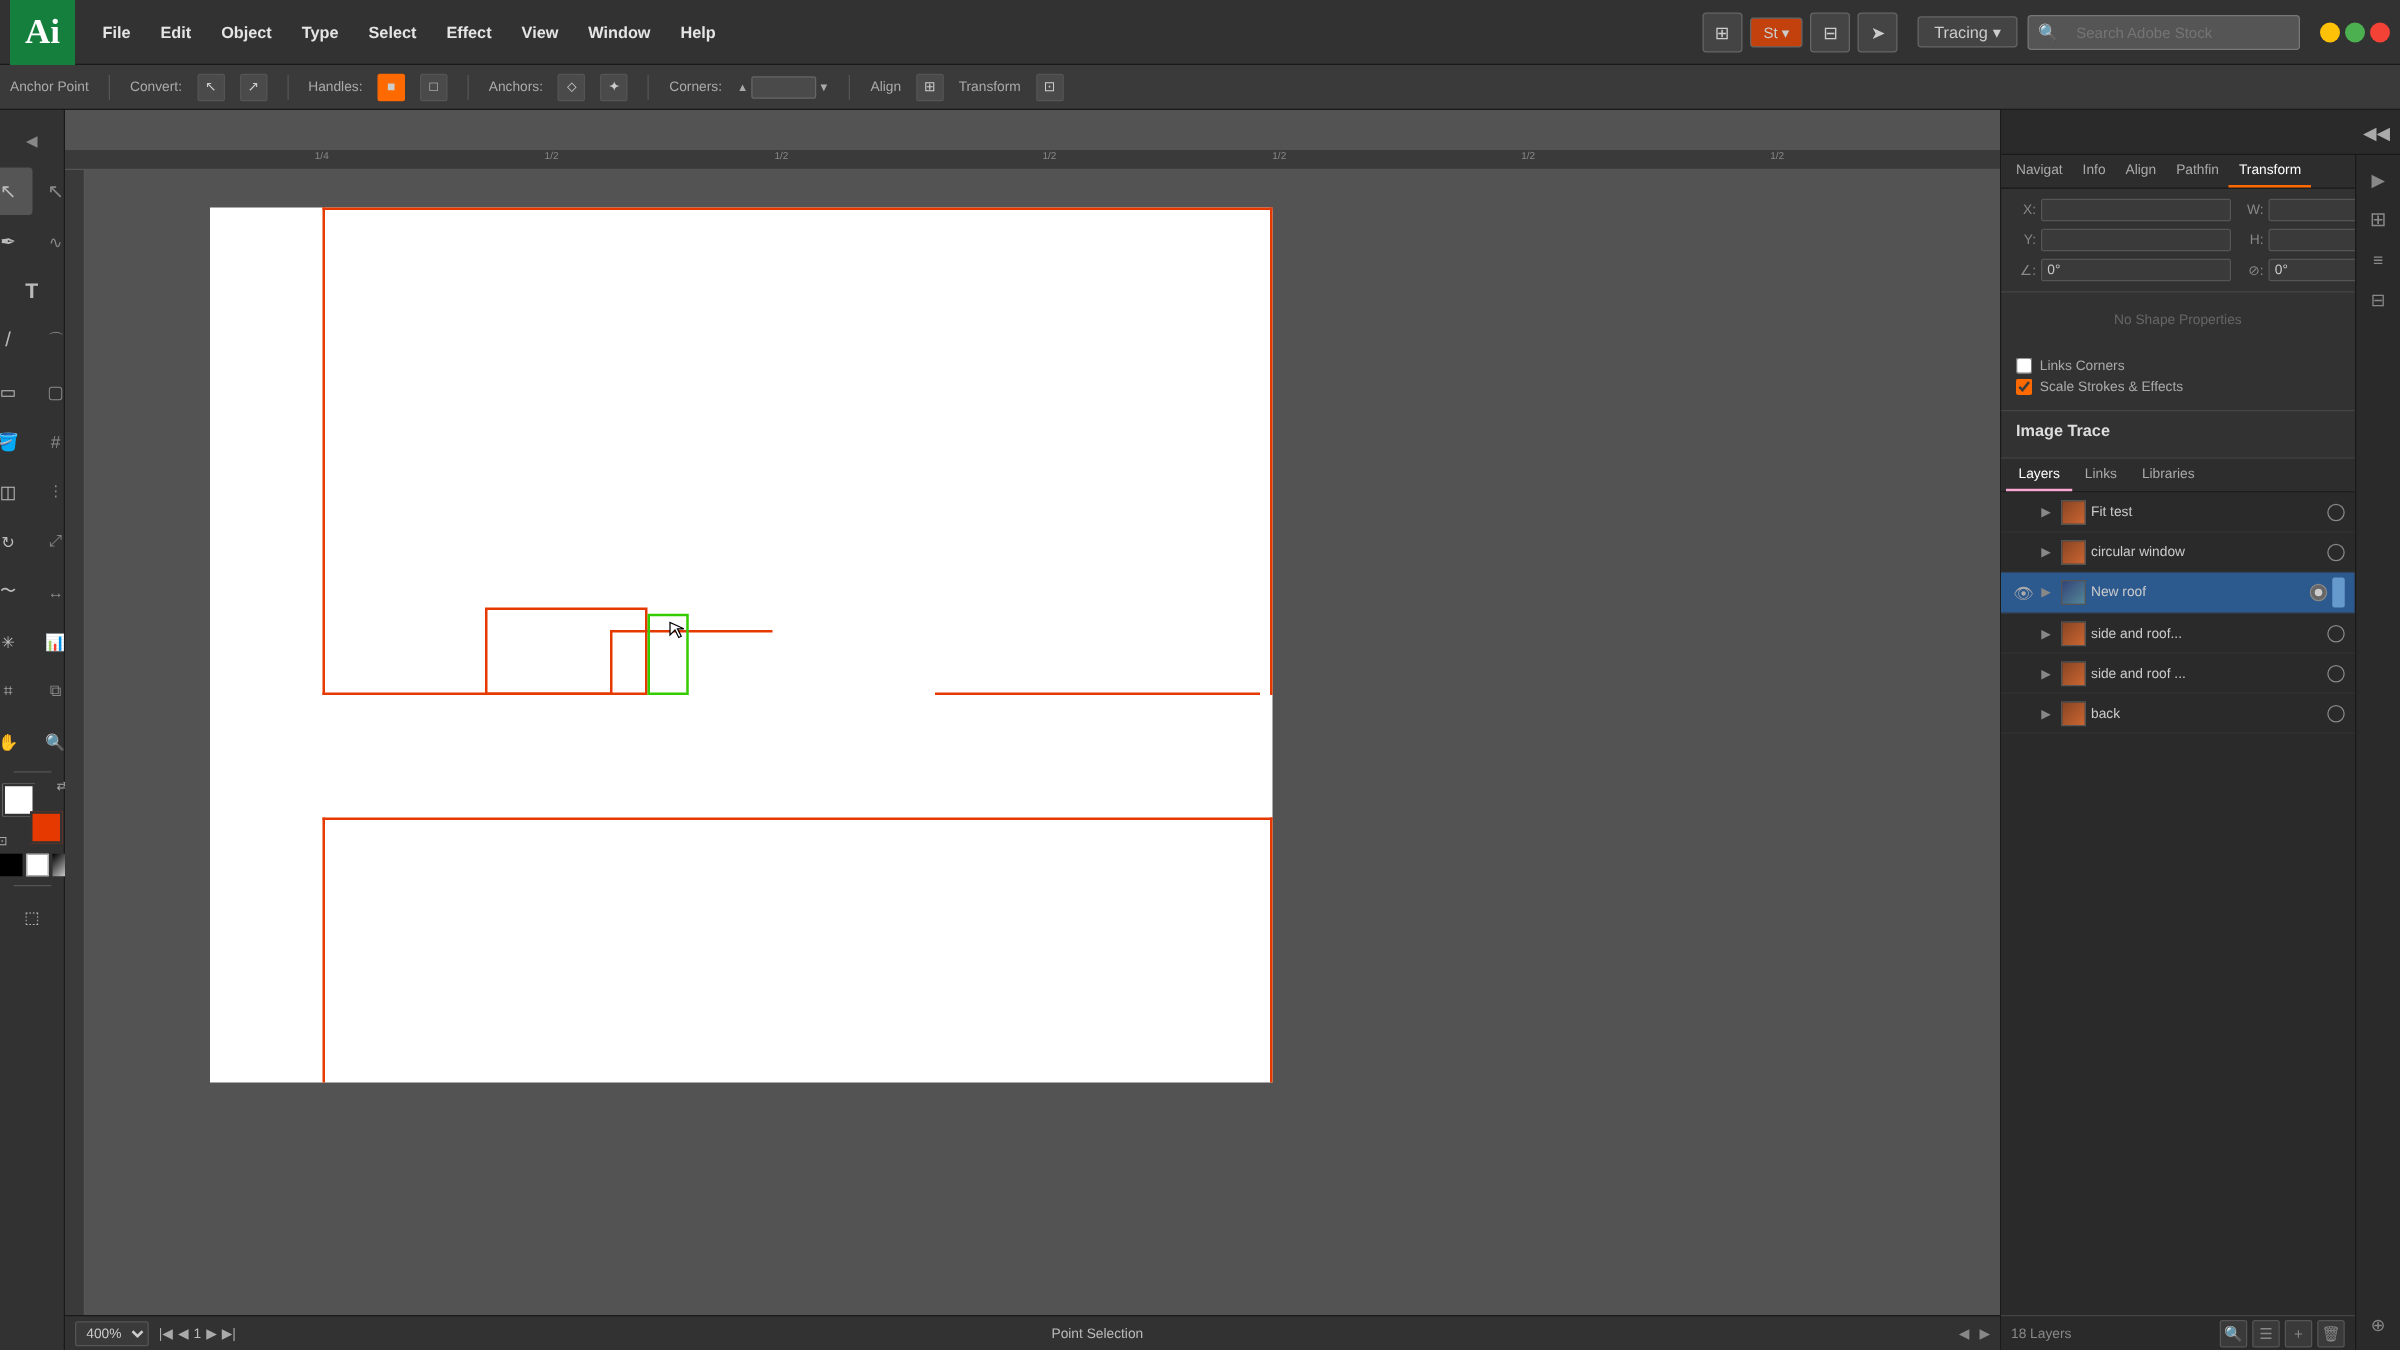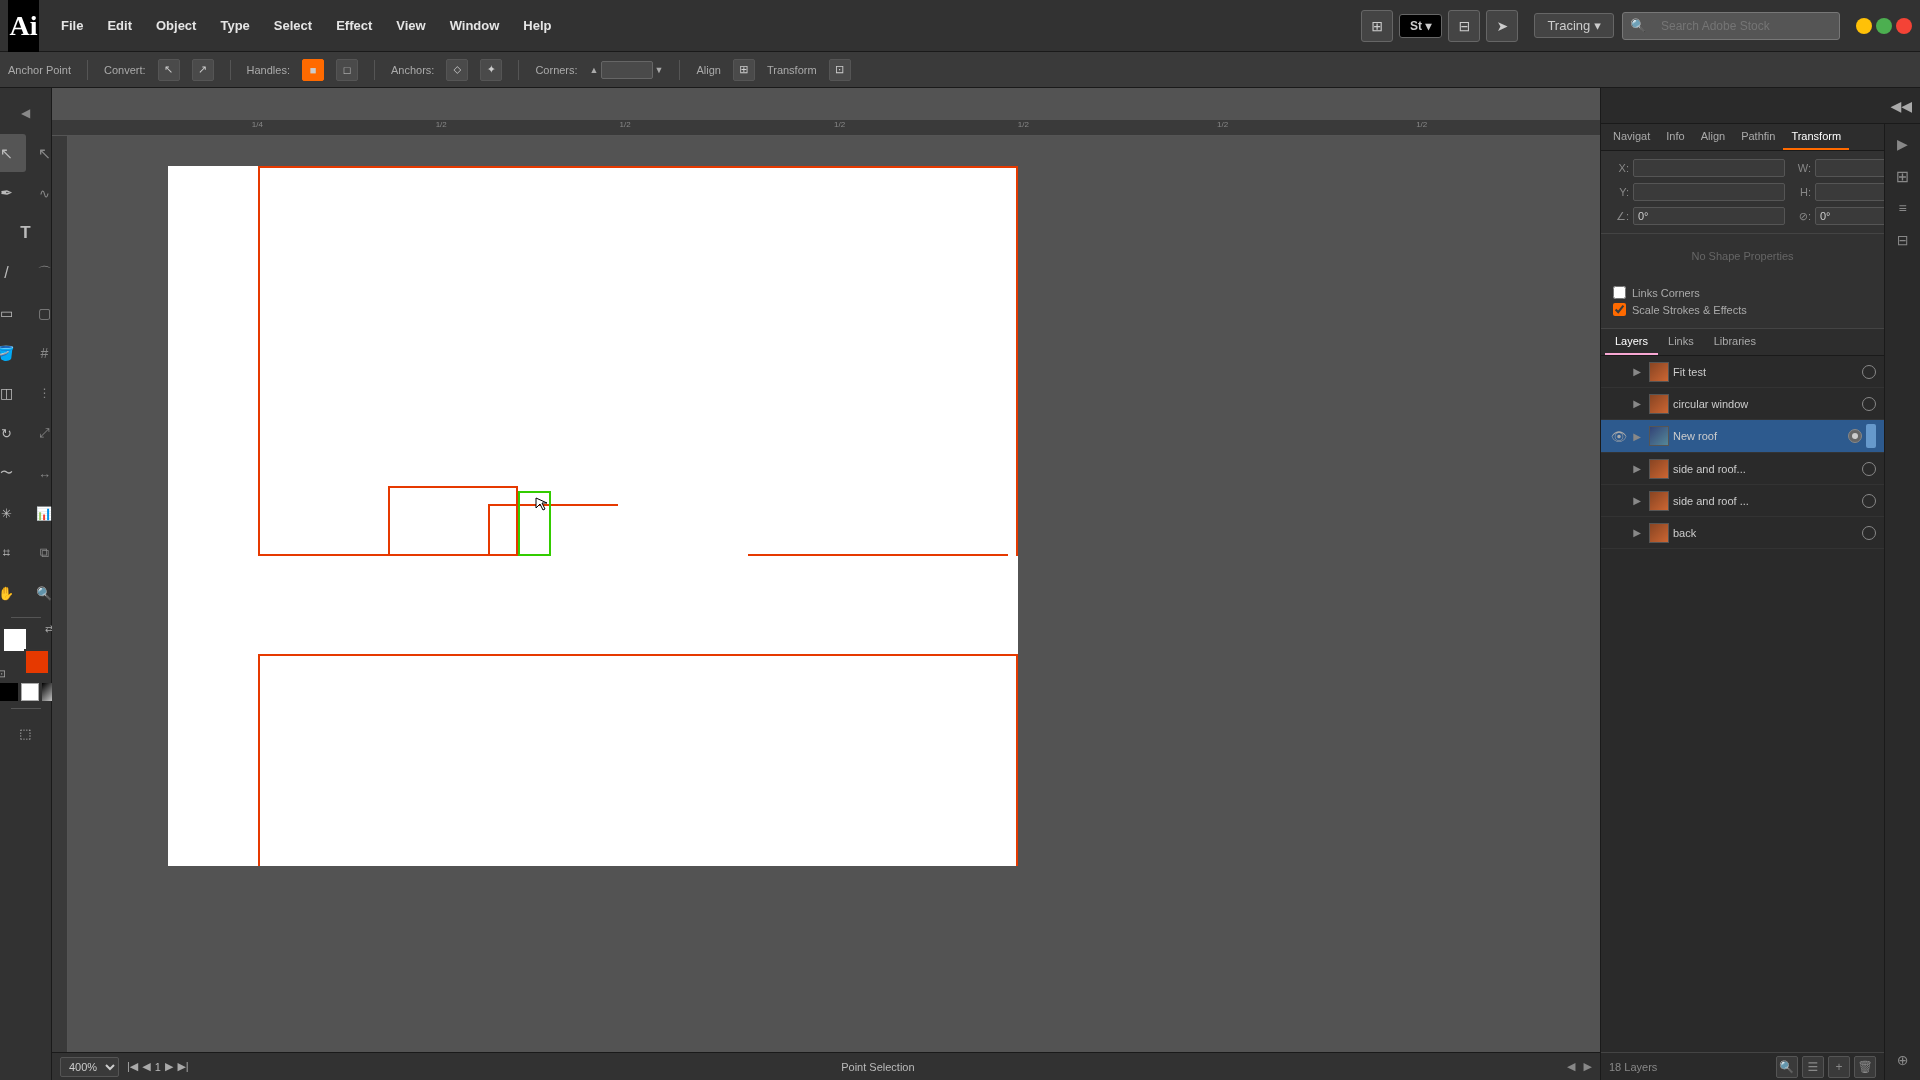--- a/index.html
+++ b/index.html
@@ -4,21 +4,21 @@
   <style>
     * { margin: 0; padding: 0; box-sizing: border-box; }
     body { width: 1920px; height: 1080px; overflow: hidden; background: #535353; font-family: 'Segoe UI', Arial, sans-serif; font-size: 12px; color: #ccc; }
 
     
     #menu-bar {
       width: 100%; height: 52px; background: #323232; display: flex; align-items: center;
       border-bottom: 1px solid #1a1a1a; padding: 0 8px; gap: 4px;
     }
     #app-logo {
-      width: 31px; height: 52px; background: #000000; display: flex; align-items: center; justify-content: center;
+      width: 52px; height: 52px; background: #15803d; display: flex; align-items: center; justify-content: center;
       font-size: 28px; font-weight: bold; color: #fff; font-family: Georgia, serif; flex-shrink: 0; margin-right: 8px; text-align: center;
     }
     .menu-item {
       padding: 6px 10px; color: #e5e5e5; cursor: pointer; border-radius: 2px; font-size: 13px; font-weight: bold;
     }
     #top-right {
       margin-left: auto; display: flex; align-items: center; gap: 8px;
     }
     #tracing-btn {
       background: #444; border: 1px solid #666; color: #ccc; padding: 4px 12px; border-radius: 3px;
@@ -222,21 +222,21 @@
   <span class="menu-item">Select</span>
   <span class="menu-item">Effect</span>
   <span class="menu-item">View</span>
   <span class="menu-item">Window</span>
   <span class="menu-item">Help</span>
 
   <div id="top-right">
 
     <div style="display:flex;gap:6px;align-items:center;margin-right:8px;">
       <div style="width:32px;height:32px;display:flex;align-items:center;justify-content:center;background:#444;border-radius:3px;border:1px solid #666;color:#ccc;font-size:14px;">⊞</div>
-      <div style="background:#000000;border:1px solid #666;color:#ccc;padding:4px 10px;border-radius:3px;font-size:12px;display:flex;align-items:center;gap:4px;font-weight:bold;">St ▾</div>
+      <div style="background:#c2410c;border:1px solid #666;color:#ccc;padding:4px 10px;border-radius:3px;font-size:12px;display:flex;align-items:center;gap:4px;">St ▾</div>
       <div style="width:32px;height:32px;display:flex;align-items:center;justify-content:center;background:#444;border-radius:3px;border:1px solid #666;color:#ccc;font-size:14px;">⊟</div>
       <div style="width:32px;height:32px;display:flex;align-items:center;justify-content:center;background:#444;border-radius:3px;border:1px solid #666;color:#ccc;font-size:14px;">➤</div>
     </div>
     <div id="tracing-btn">
       <span>Tracing</span>
       <span>▾</span>
     </div>
     <div style="display:flex;align-items:center;background:#555;border:1px solid #777;border-radius:3px;padding:2px 8px;gap:4px;">
       <span style="color:#aaa;font-size:13px;">🔍</span>
       <input id="search-box" type="text" style="background: transparent; border: none; color: rgb(204, 204, 204); width: 180px; font-size: 12px; outline: none;" placeholder="Search Adobe Stock">
@@ -475,20 +475,23 @@
           <div class="checkbox-row">
             <input type="checkbox" id="scaleCorners" style="">
             <label for="scaleCorners">Links Corners</label>
           </div>
           <div class="checkbox-row">
             <input type="checkbox" id="scaleStrokes" checked="" style="">
             <label for="scaleStrokes">Scale Strokes &amp; Effects</label>
           </div>
         </div>
 
+        <div id="image-trace-panel">
+          <div id="image-trace-title">Image Trace</div>
+        </div>
 
         <div id="layers-section">
           <div id="layers-panel-tabs">
             <span class="layers-tab active">Layers</span>
             <span class="layers-tab">Links</span>
             <span class="layers-tab">Libraries</span>
           </div>
 
           <div id="layers-list">
 

